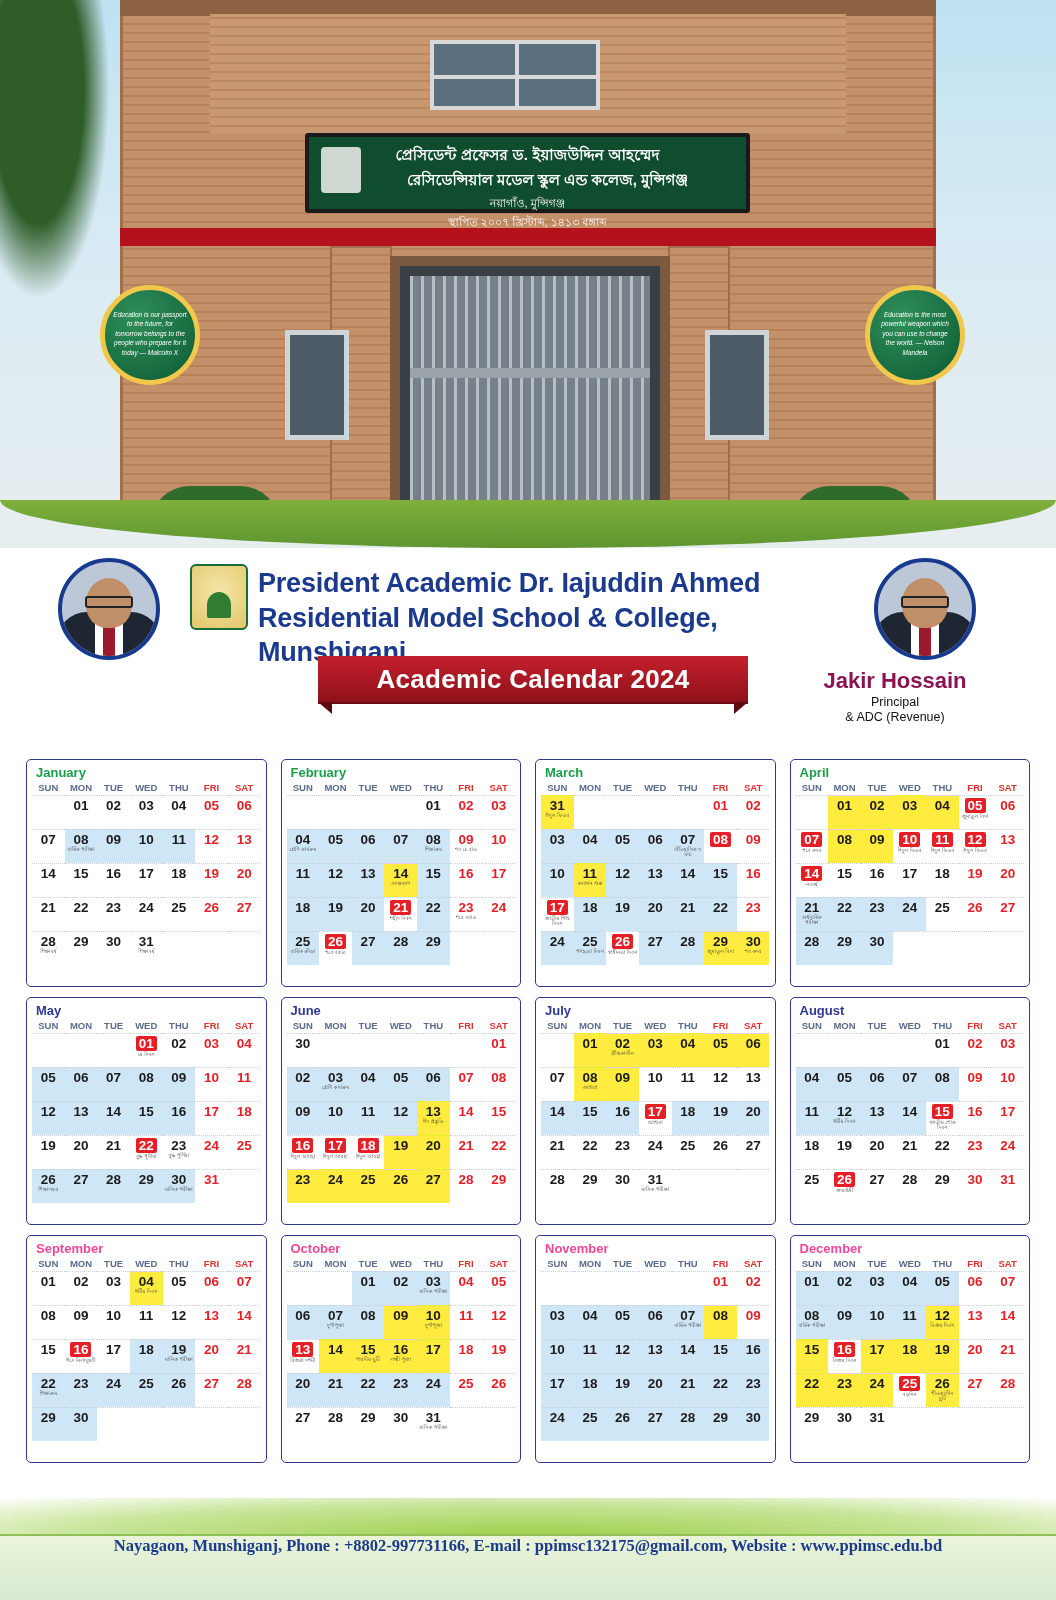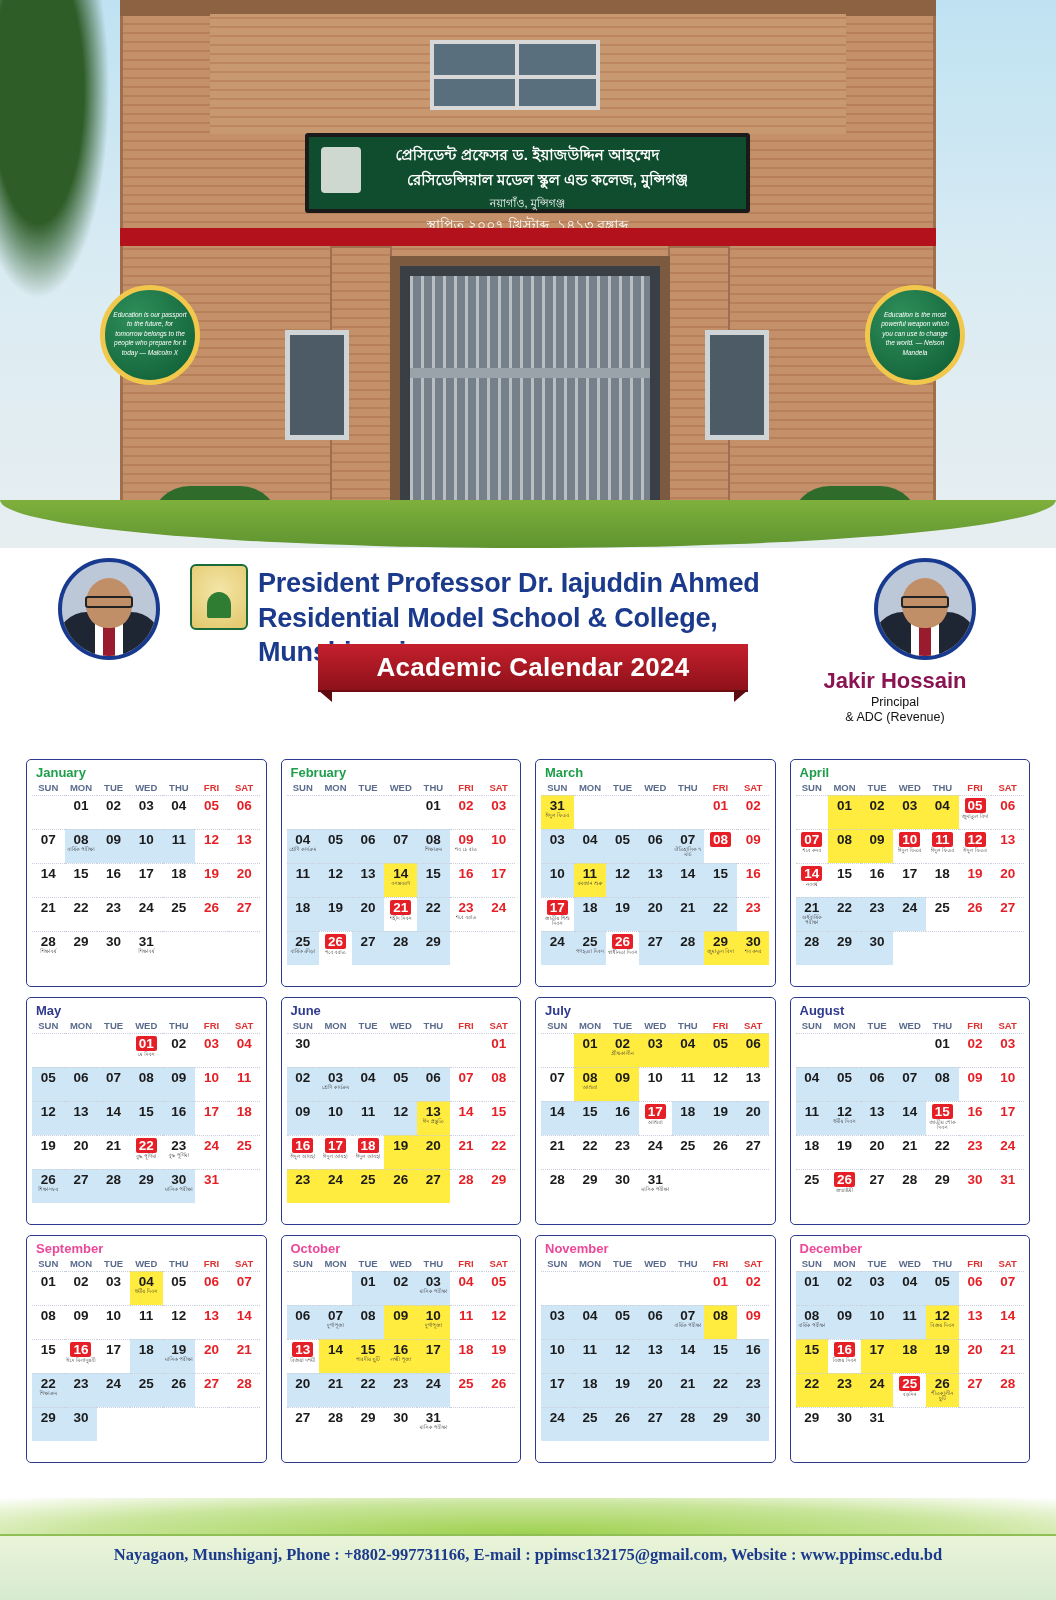--- a/index.html
+++ b/index.html
@@ -31,21 +31,21 @@
   .win-top::before { content:""; position:absolute; left:50%; top:0; width:4px; height:100%; background:#d8d8d8; }
   .win-top::after { content:""; position:absolute; top:50%; left:0; height:4px; width:100%; background:#d8d8d8; }
   .signboard {
     position:absolute; left:305px; top:133px; width:445px; height:80px;
     background:#0f4d2e; border:4px solid #1a1a1a; border-radius:3px;
     color:#fff; text-align:center; padding-top:6px;
   }
   .signboard .l1 { font-size:15px; font-weight:bold; letter-spacing:.2px; }
   .signboard .l2 { font-size:15px; font-weight:bold;margin-left:40px; }
   .signboard .l3 { font-size:11px; margin-top:2px; }
-  .signboard .l4 { font-size:14px; }
+  .signboard .l4 { font-size:11px; }
   .sign-logo { position:absolute; left:12px; top:10px; width:40px; height:46px; background:#cfd8d0; border-radius:4px; }
   .redband { position:absolute; left:120px; top:228px; width:816px; height:18px; background:#b3121d; }
   .redband2 { position:absolute; left:120px; top:500px; width:816px; height:14px; background:#b3121d; }
   .porch {
     position:absolute; left:390px; top:256px; width:280px; height:270px;
     background:#3a3f45;
     border:10px solid #7c5a3f;
   }
   .gate {
     position:absolute; inset:10px;
@@ -89,21 +89,21 @@
   .glasses { position:absolute; left:50%; top:34px; transform:translateX(-50%); width:48px; height:12px; border:2px solid #222; border-radius:3px; }
 
   .school-logo { position:absolute; left:190px; top:16px; width:58px; height:66px;
      background:radial-gradient(circle at 50% 40%, #f4e6a8, #e2c76a); border:2px solid #1a6b3a; border-radius:6px; }
   .school-logo::after{content:"";position:absolute;left:50%;top:26px;transform:translateX(-50%);width:24px;height:26px;background:#2e7d32;border-radius:50% 50% 10% 10%;}
 
   .school-name { position:absolute; left:258px; top:18px; width:600px;
     color:#1b3a8c; font-weight:bold; font-size:27px; line-height:1.28; letter-spacing:-.2px; }
 
   .ribbon {
-    position:absolute; left:318px; top:96px; width:430px; height:46px;
+    position:absolute; left:318px; top:108px; width:430px; height:46px;
     background:linear-gradient(#c4202d,#8e1119);
     display:flex; align-items:center; justify-content:center;
     color:#fff; font-size:26px; font-weight:bold; letter-spacing:.3px;
     box-shadow:0 2px 0 #6e0c12;
   }
   .ribbon::before, .ribbon::after{ content:""; position:absolute; top:46px; border-style:solid; }
   .ribbon::before{ left:0; border-width:0 14px 12px 0; border-color:transparent #5d0a10 transparent transparent;}
   .ribbon::after{ right:0; border-width:12px 14px 0 0; border-color:#5d0a10 transparent transparent transparent;}
 
   .person { position:absolute; text-align:center; }
@@ -142,21 +142,21 @@
   .legend {
     position:absolute; left:0; right:0; bottom:68px;
     display:flex; justify-content:center; gap:18px; align-items:center;
   }
   .lg { display:flex; align-items:center; gap:5px; font-size:10px; color:#111; }
   .dot { width:15px; height:15px; border-radius:50%; border:1px solid #7b7b7b; display:inline-block; }
   .footer {
     position:absolute; left:0; right:0; bottom:0; height:66px;
     background:linear-gradient(#eaf4d8,#d6ead0);
     border-top:2px solid #8fbf55;
-    text-align:center; padding-top:9px;
+    text-align:center; 
   }
   .f1 { color:#1b3a8c; font-size:16.5px; font-weight:bold; font-family:"Liberation Serif", serif; }
   .f2 { color:#c3181f; font-size:17px; font-weight:bold; font-family:"Liberation Serif", serif; margin-top:3px; }
   .foot-grass { position:absolute; left:0; bottom:66px; width:100%; height:36px;
     background:radial-gradient(ellipse at 50% 100%, #9ed14f 0%, #c9e59b 60%, #ffffff 100%); }
 </style>
 </head>
 <body>
 
 <div class="banner">
@@ -206,21 +206,21 @@
     <div class="suit"></div>
     <div class="shirt"></div>
     <div class="tie"></div>
     <div class="face"></div>
     <div class="glasses"></div>
   </div>
 
   <div class="school-logo"></div>
 
   <div class="school-name">
-    <div>President Professor Dr. Iajuddin Ahmed</div>
+    <div>President Academic Dr. Iajuddin Ahmed</div>
     <div>Residential Model School &amp; College, Munshiganj</div>
   </div>
 
   <div class="ribbon">Academic Calendar 2024</div>
 
   <div class="person left">
   </div>
 
   <div class="person right">
     <div class="p-name">Jakir Hossain</div>

